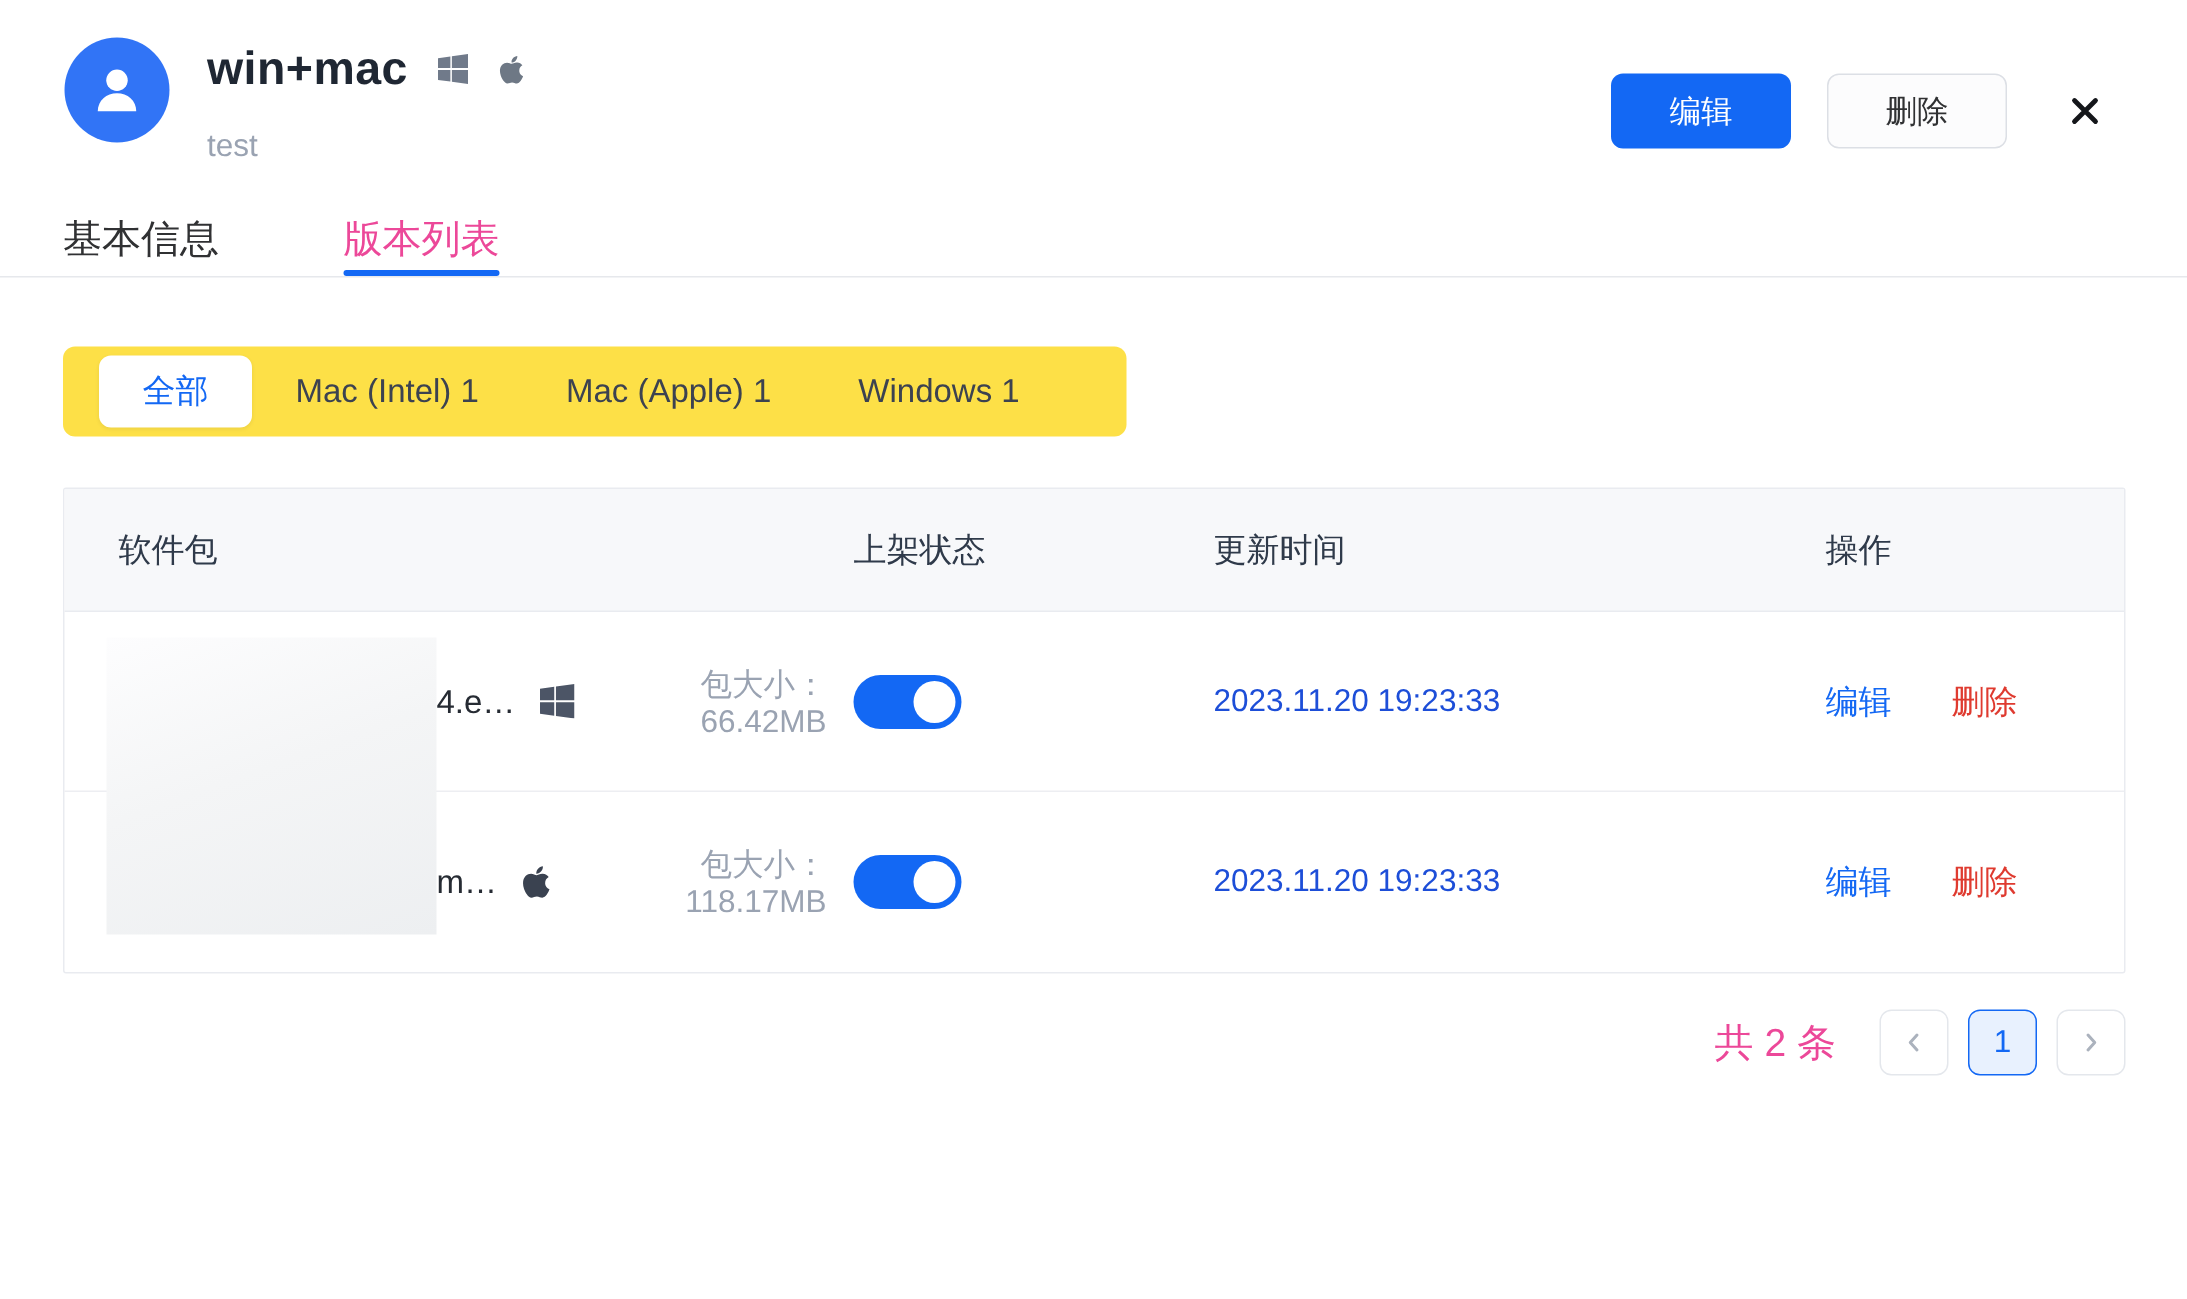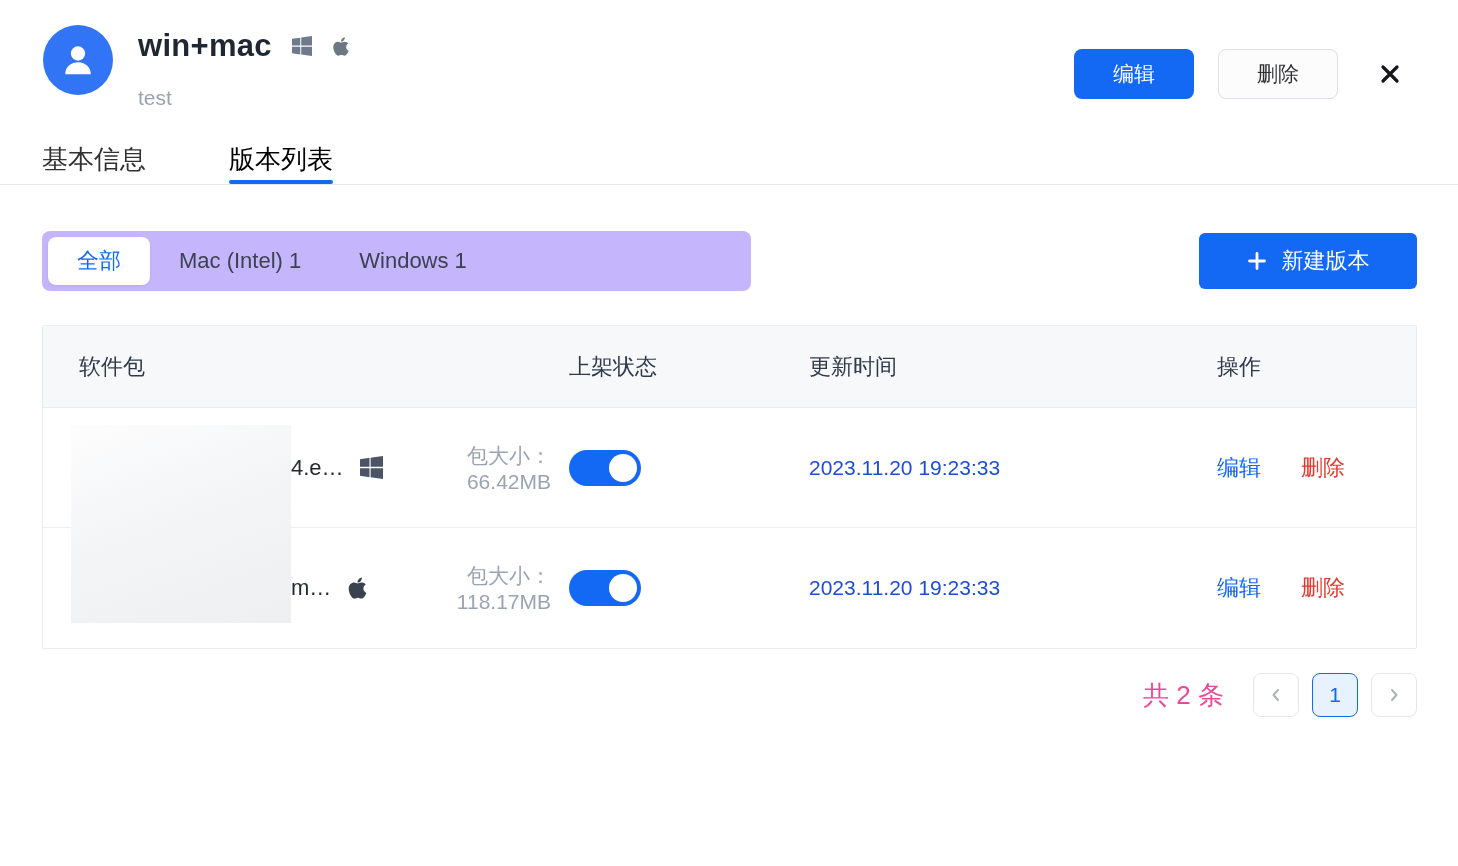--- a/index.html
+++ b/index.html
@@ -20,28 +20,28 @@
   .btn-primary { position:absolute; left:1074px; top:49px; width:120px; height:50px;
                  background:#1368F4; color:#fff; border:none; }
   .btn-plain { position:absolute; left:1218px; top:49px; width:120px; height:50px;
                background:#FCFCFD; color:#303133; border:1px solid #DCDFE5; }
   .close-btn { position:absolute; left:1374px; top:58px; width:32px; height:32px; display:flex;
                align-items:center; justify-content:center; cursor:pointer; }
 
   
   .tabs { position:absolute; left:42px; top:142px; display:flex; gap:83px; }
   .tab { position:relative; font-size:26px; color:#303133; cursor:pointer; height:30px; }
-  .tab.active { color:#000000; }
+  .tab.active { color:#ec4899; }
   .tab.active::after { content:""; position:absolute; left:0; right:0; top:38px; height:4px;
                        border-radius:2px; background:#1368F4; }
   .header-divider { position:absolute; left:0; top:184px; width:1458px; height:1px; background:#E6E8EC; }
 
   
   .filter-group { position:absolute; left:42px; top:231px; width:709px; height:60px; border-radius:8px;
-                  background:#c4b5fd; display:flex; align-items:center; padding:6px; }
+                  background:#fde047; display:flex; align-items:center; padding:24px; }
   .filter-item { display:flex; align-items:center; justify-content:center; height:48px; padding:0 29px;
                  font-size:22px; color:#3C4250; cursor:pointer; white-space:nowrap; }
   .filter-item.active { background:#fff; border-radius:8px; color:#1368F4; min-width:100px;
                         box-shadow:0 1px 3px rgba(20,30,50,.08); }
 
   .new-version-btn { position:absolute; left:1199px; top:233px; width:218px; height:56px;
                      background:#1368F4; color:#fff; border:none; border-radius:6px; font-size:22px;
                      display:flex; align-items:center; justify-content:center; gap:15px; cursor:pointer; }
 
   
@@ -117,29 +117,24 @@
 
   <div class="tabs">
     <div class="tab">基本信息</div>
     <div class="tab active">版本列表</div>
   </div>
   <div class="header-divider"></div>
 
   <div class="filter-group">
     <div class="filter-item active">全部</div>
     <div class="filter-item">Mac (Intel) 1</div>
+    <div class="filter-item">Mac (Apple) 1</div>
     <div class="filter-item">Windows 1</div>
   </div>
 
-  <button class="new-version-btn">
-    <svg width="20" height="20" viewBox="0 0 20 20">
-      <path d="M10 2.5v15M2.5 10h15" stroke="#ffffff" stroke-width="2.8" stroke-linecap="round"></path>
-    </svg>
-    <span>新建版本</span>
-  </button>
 
   <div class="table">
     <div class="thumb"></div>
 
     <div class="t-head">
       <div class="cell c1">软件包</div>
       <div class="cell c2">上架状态</div>
       <div class="cell c3">更新时间</div>
       <div class="cell c4">操作</div>
     </div>

